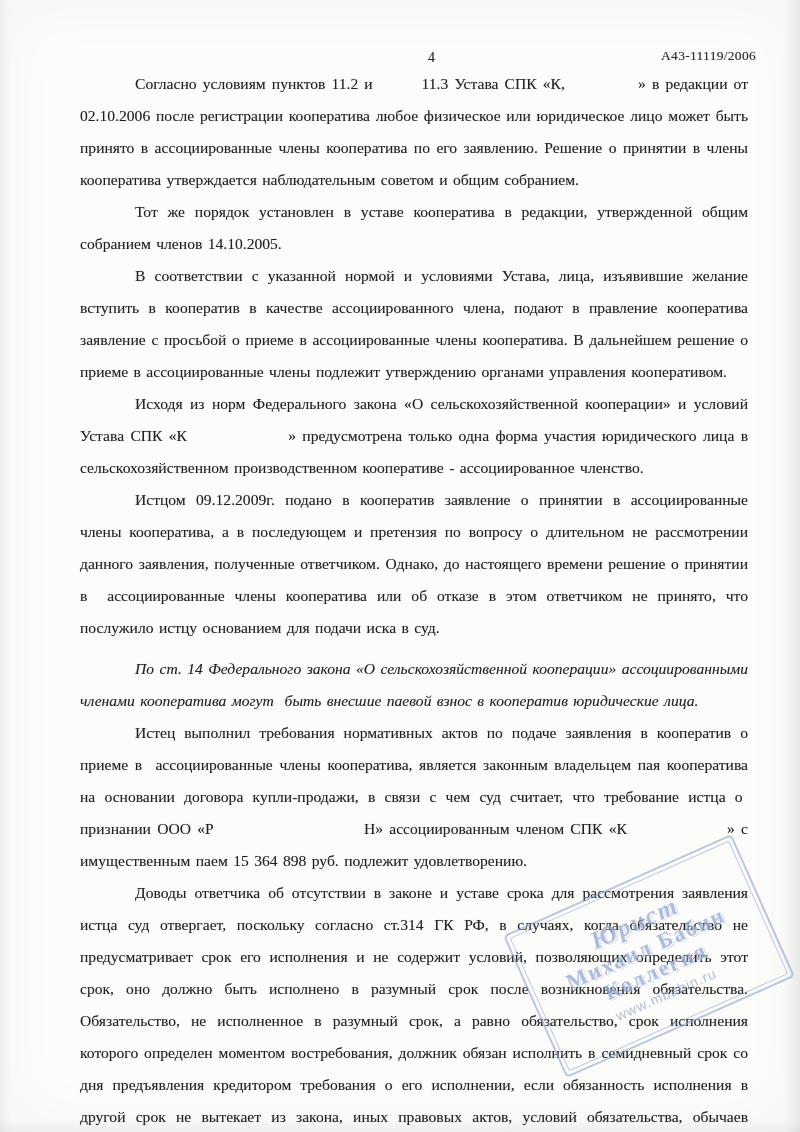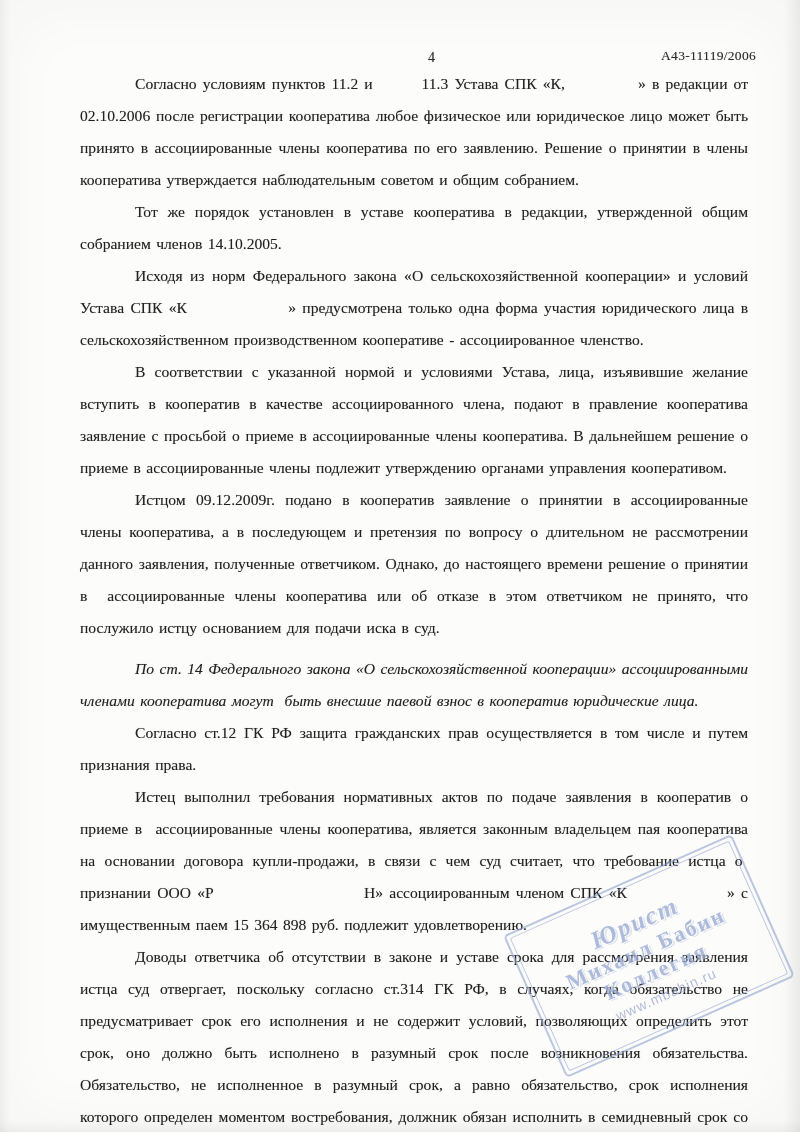--- a/index.html
+++ b/index.html
@@ -64,25 +64,24 @@
 
 <div class="page">
 
   <span class="page-number">4</span>
 
   <span class="case-number">А43-11119/2006</span>
 
   <div class="body-text">
     <p>Согласно условиям пунктов 11.2 и&nbsp;&nbsp;&nbsp;&nbsp;&nbsp;&nbsp;&nbsp;&nbsp;11.3 Устава СПК «К,&nbsp;&nbsp;&nbsp;&nbsp;&nbsp;&nbsp;&nbsp;&nbsp;&nbsp;&nbsp;&nbsp;&nbsp;» в редакции от 02.10.2006 после регистрации кооператива любое физическое или юридическое лицо может быть принято в ассоциированные члены кооператива по его заявлению. Решение о принятии в члены кооператива утверждается наблюдательным советом и общим собранием.</p>
     <p>Тот же порядок установлен в уставе кооператива в редакции, утвержденной общим собранием членов 14.10.2005.</p>
+    <p>В соответствии с указанной нормой и условиями Устава, лица, изъявившие желание вступить в кооператив в качестве ассоциированного члена, подают в правление кооператива заявление с просьбой о приеме в ассоциированные члены кооператива. В дальнейшем решение о приеме в ассоциированные члены подлежит утверждению органами управления кооперативом.</p>
     <p>Исходя из норм Федерального закона «О сельскохозяйственной кооперации» и условий Устава СПК «К&nbsp;&nbsp;&nbsp;&nbsp;&nbsp;&nbsp;&nbsp;&nbsp;&nbsp;&nbsp;&nbsp;&nbsp;&nbsp;&nbsp;&nbsp;&nbsp;» предусмотрена только одна форма участия юридического лица в сельскохозяйственном производственном кооперативе - ассоциированное членство.</p>
-    <p>В соответствии с указанной нормой и условиями Устава, лица, изъявившие желание вступить в кооператив в качестве ассоциированного члена, подают в правление кооператива заявление с просьбой о приеме в ассоциированные члены кооператива. В дальнейшем решение о приеме в ассоциированные члены подлежит утверждению органами управления кооперативом.</p>
     <p>Истцом 09.12.2009г. подано в кооператив заявление о принятии в ассоциированные члены кооператива, а в последующем и претензия по вопросу о длительном не рассмотрении данного заявления, полученные ответчиком. Однако, до настоящего времени решение о принятии в&nbsp; ассоциированные члены кооператива или об отказе в этом ответчиком не принято, что послужило истцу основанием для подачи иска в суд.</p>
     <p class="gap-before">По ст. 14 Федерального закона «О сельскохозяйственной кооперации» ассоциированными членами кооператива могут&nbsp; быть внесшие паевой взнос в кооператив юридические лица.</p>
-    <p>Согласно ст.12 ГК РФ защита гражданских прав осуществляется в том числе и путем признания права.</p>
     <p>Истец выполнил требования нормативных актов по подаче заявления в кооператив о приеме в&nbsp; ассоциированные члены кооператива, является законным владельцем пая кооператива на основании договора купли-продажи, в связи с чем суд считает, что требование истца о&nbsp; признании ООО «Р&nbsp;&nbsp;&nbsp;&nbsp;&nbsp;&nbsp;&nbsp;&nbsp;&nbsp;&nbsp;&nbsp;&nbsp;&nbsp;&nbsp;&nbsp;&nbsp;&nbsp;&nbsp;&nbsp;&nbsp;&nbsp;&nbsp;&nbsp;&nbsp;Н» ассоциированным членом СПК «К&nbsp;&nbsp;&nbsp;&nbsp;&nbsp;&nbsp;&nbsp;&nbsp;&nbsp;&nbsp;&nbsp;&nbsp;&nbsp;&nbsp;&nbsp;&nbsp;» с имущественным паем 15&nbsp;364&nbsp;898 руб. подлежит удовлетворению.</p>
     <p>Доводы ответчика об отсутствии в законе и уставе срока для рассмотрения заявления истца суд отвергает, поскольку согласно ст.314 ГК РФ, в случаях, когда обязательство не предусматривает срок его исполнения и не содержит условий, позволяющих определить этот срок, оно должно быть исполнено в разумный срок после возникновения обязательства. Обязательство, не исполненное в разумный срок, а равно обязательство, срок исполнения которого определен моментом востребования, должник обязан исполнить в семидневный срок со дня предъявления кредитором требования о его исполнении, если обязанность исполнения в другой срок не вытекает из закона, иных правовых актов, условий обязательства, обычаев делового оборота или существа обязательства.</p>
     <p>В то же время, требование истца&nbsp; об обязании СПК «К&nbsp;&nbsp;&nbsp;&nbsp;&nbsp;&nbsp;&nbsp;&nbsp;&nbsp;&nbsp;&nbsp;&nbsp;&nbsp;&nbsp;&nbsp;&nbsp;» заключить договор ассоциированного членства в кооперативе суд оставляет без рассмотрения на основании п.2</p>
   </div>
 
   <div class="stamp">
     <div class="stamp-line l1">Юрист</div>
     <div class="stamp-line l2">Михаил Бабин</div>
     <div class="stamp-line l3">Коллегия</div>
     <div class="stamp-url">www.mbabin.ru</div>

